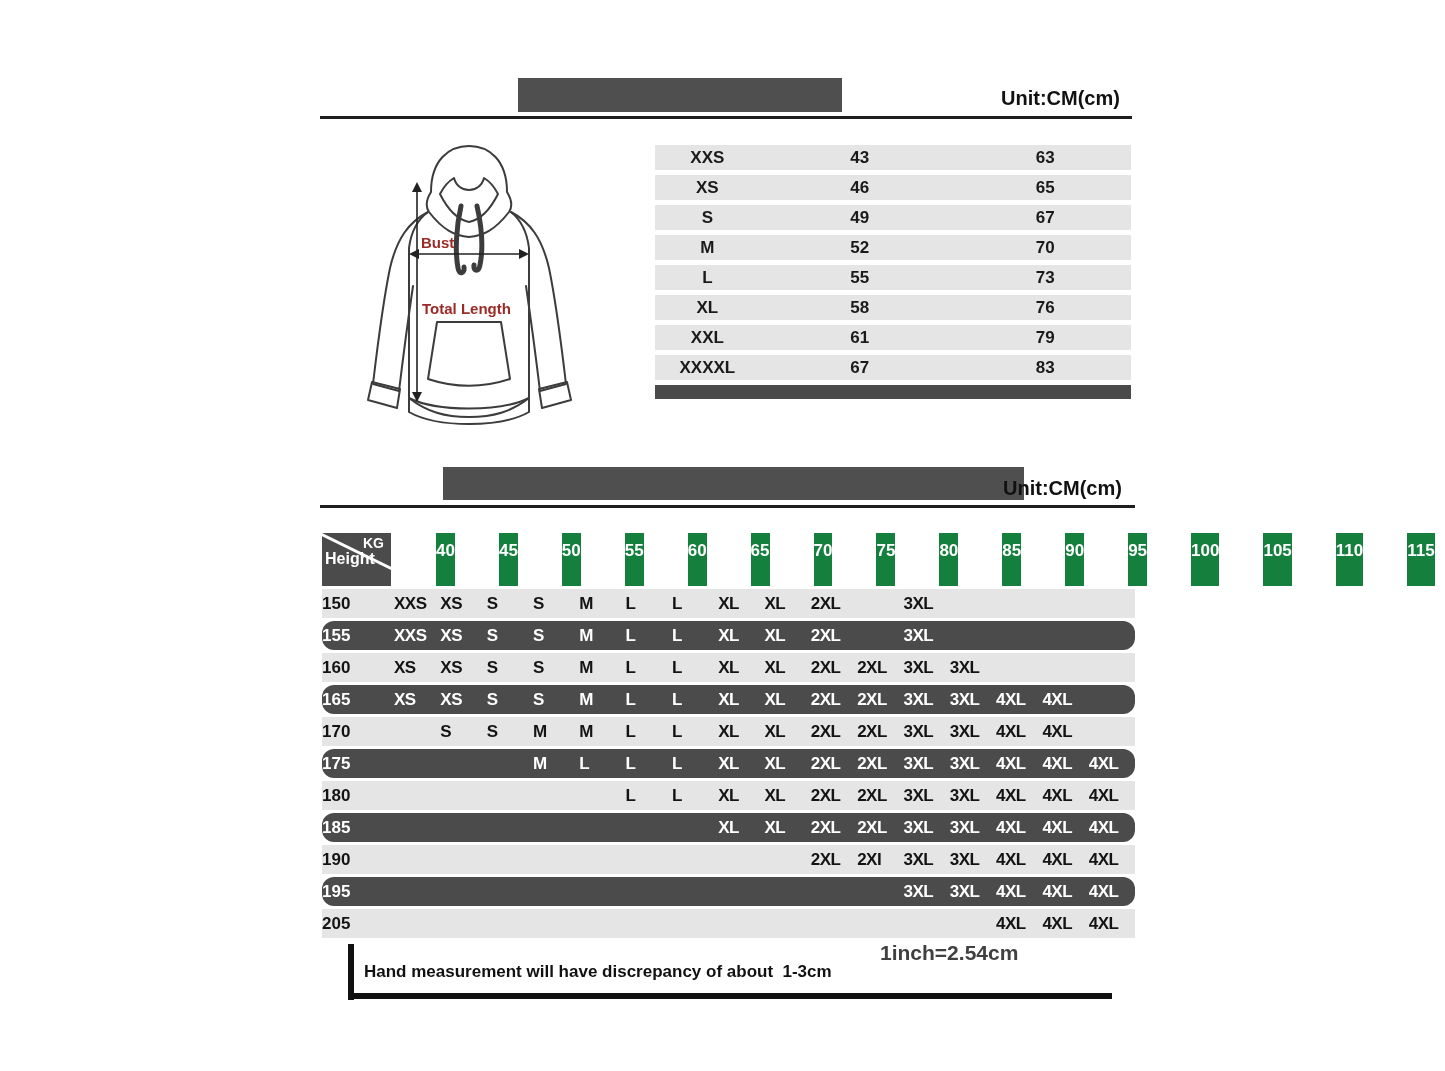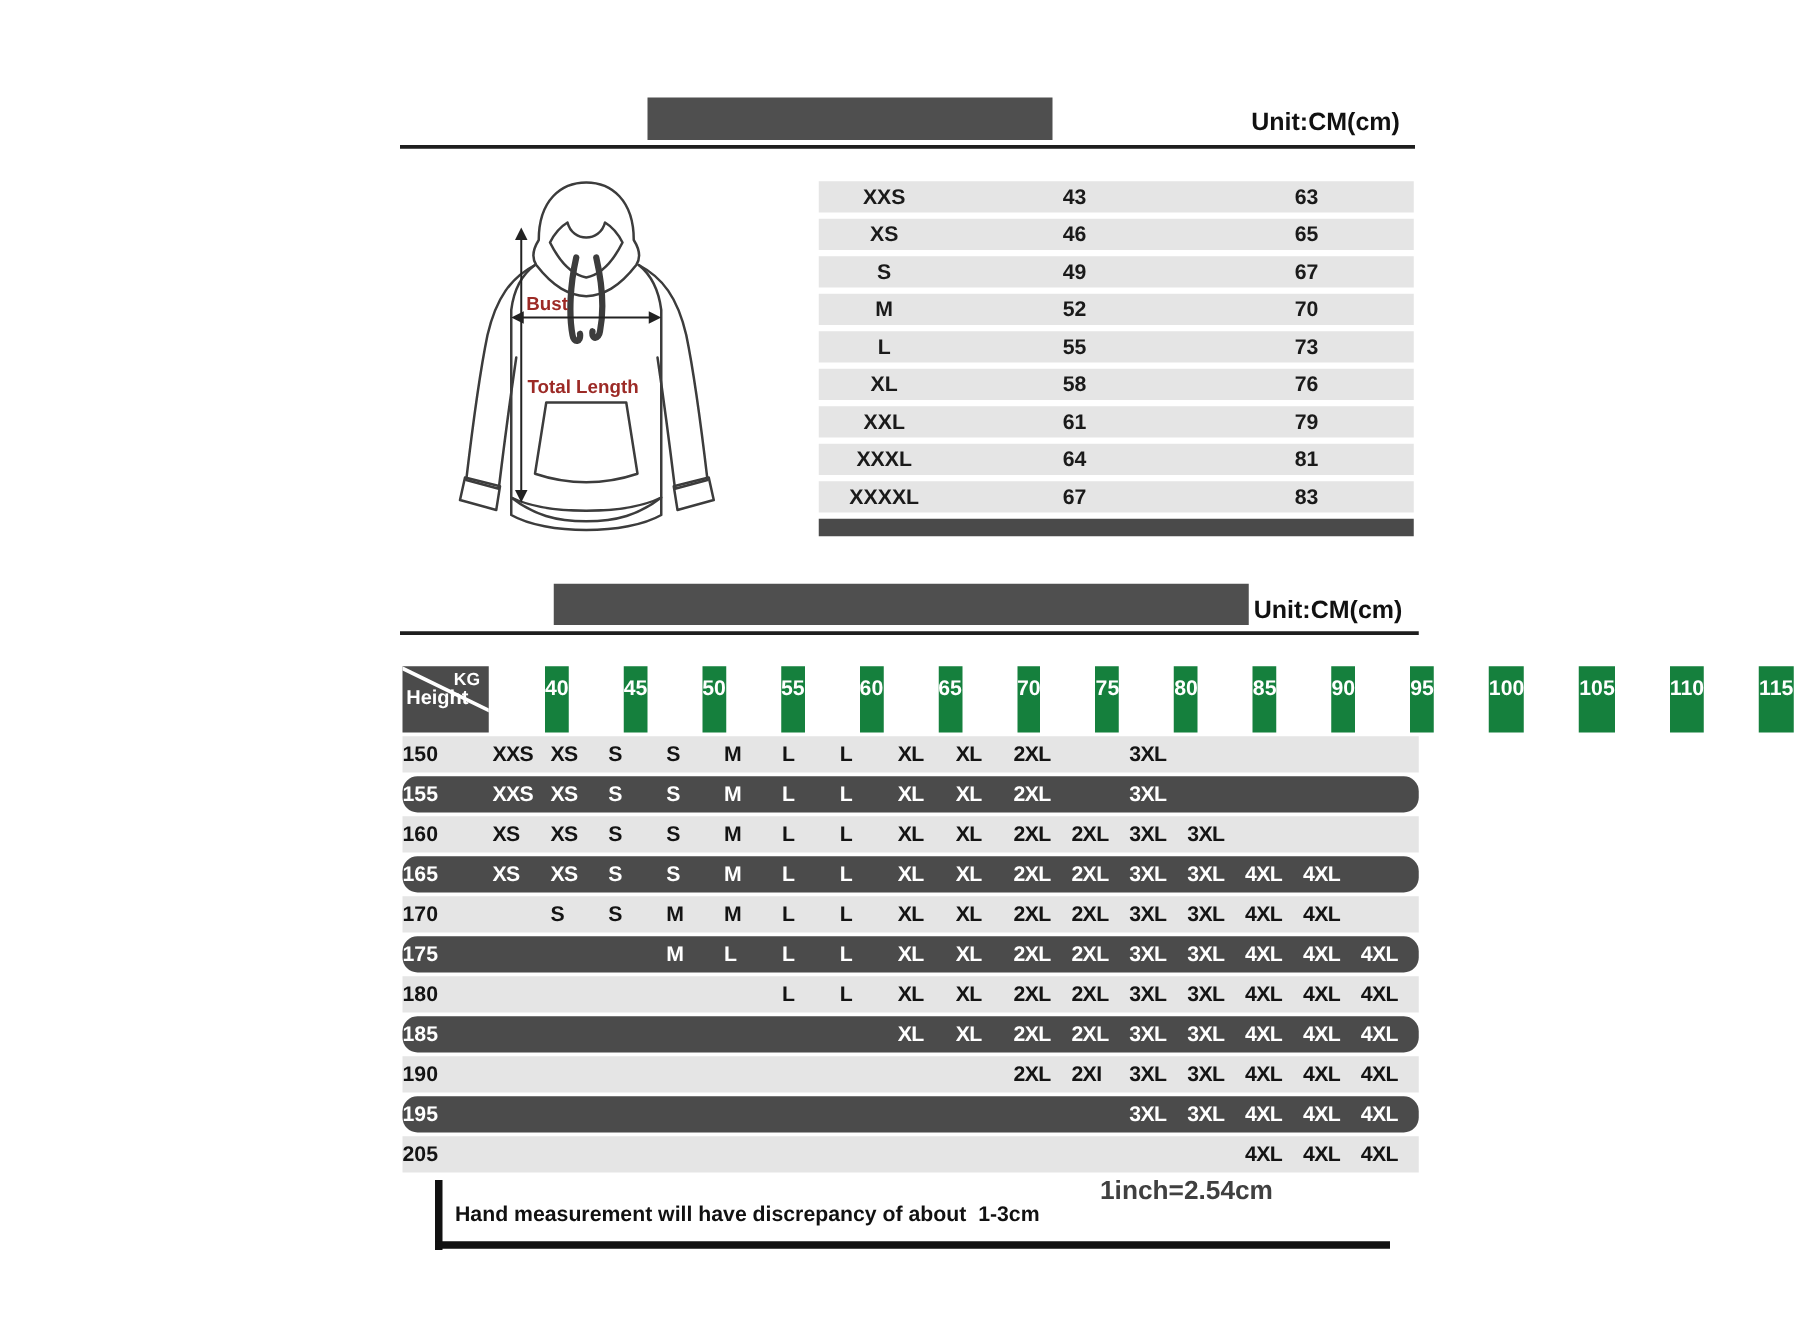--- a/index.html
+++ b/index.html
@@ -2,21 +2,21 @@
 <html><head>
 <meta charset="utf-8">
 <style>
   html,body { margin:0; padding:0; background:#ffffff; }
   body { font-family:"Liberation Sans", sans-serif; }
   .canvas { position:relative; width:1445px; height:1071px; background:#ffffff; overflow:hidden; }
 
   .title-bar { position:absolute; background:#4f4f4f; color:#ffffff; font-weight:bold;
                text-align:center; white-space:pre; }
   .t1 { left:518px; top:78px; width:324px; height:34px; line-height:34px; font-size:17px; }
-  .t2 { left:443px; top:467px; width:556px; height:33px; line-height:33px; font-size:17px; }
+  .t2 { left:443px; top:467px; width:556px; height:33px; line-height:33px; font-size:17px;padding-left:25px; }
 
   .unit { position:absolute; font-weight:bold; color:#111111; font-size:20px; white-space:pre; }
   .u1 { left:1001px; top:87px; }
   .u2 { left:1003px; top:477px; }
 
   .rule { position:absolute; background:#1e1e1e; height:3px; }
   .r1 { left:320px; top:116px; width:812px; }
   .r2 { left:320px; top:505px; width:815px; }
 
   .hoodie { position:absolute; left:337px; top:136px; }
@@ -129,25 +129,20 @@
           <div class="st-cell">XL</div>
           <div class="st-cell">58</div>
           <div class="st-cell">76</div>
         </div>
         <div class="st-row">
           <div class="st-cell">XXL</div>
           <div class="st-cell">61</div>
           <div class="st-cell">79</div>
         </div>
         <div class="st-row">
-          <div class="st-cell">XXXL</div>
-          <div class="st-cell">64</div>
-          <div class="st-cell">81</div>
-        </div>
-        <div class="st-row">
           <div class="st-cell">XXXXL</div>
           <div class="st-cell">67</div>
           <div class="st-cell">83</div>
         </div>
       </div>
     <div class="st-footer-bar"></div>
   </div>
 
   <div class="title-bar t2">
     <span>hoodies sweatshirt-sleeved size recommended table</span>

